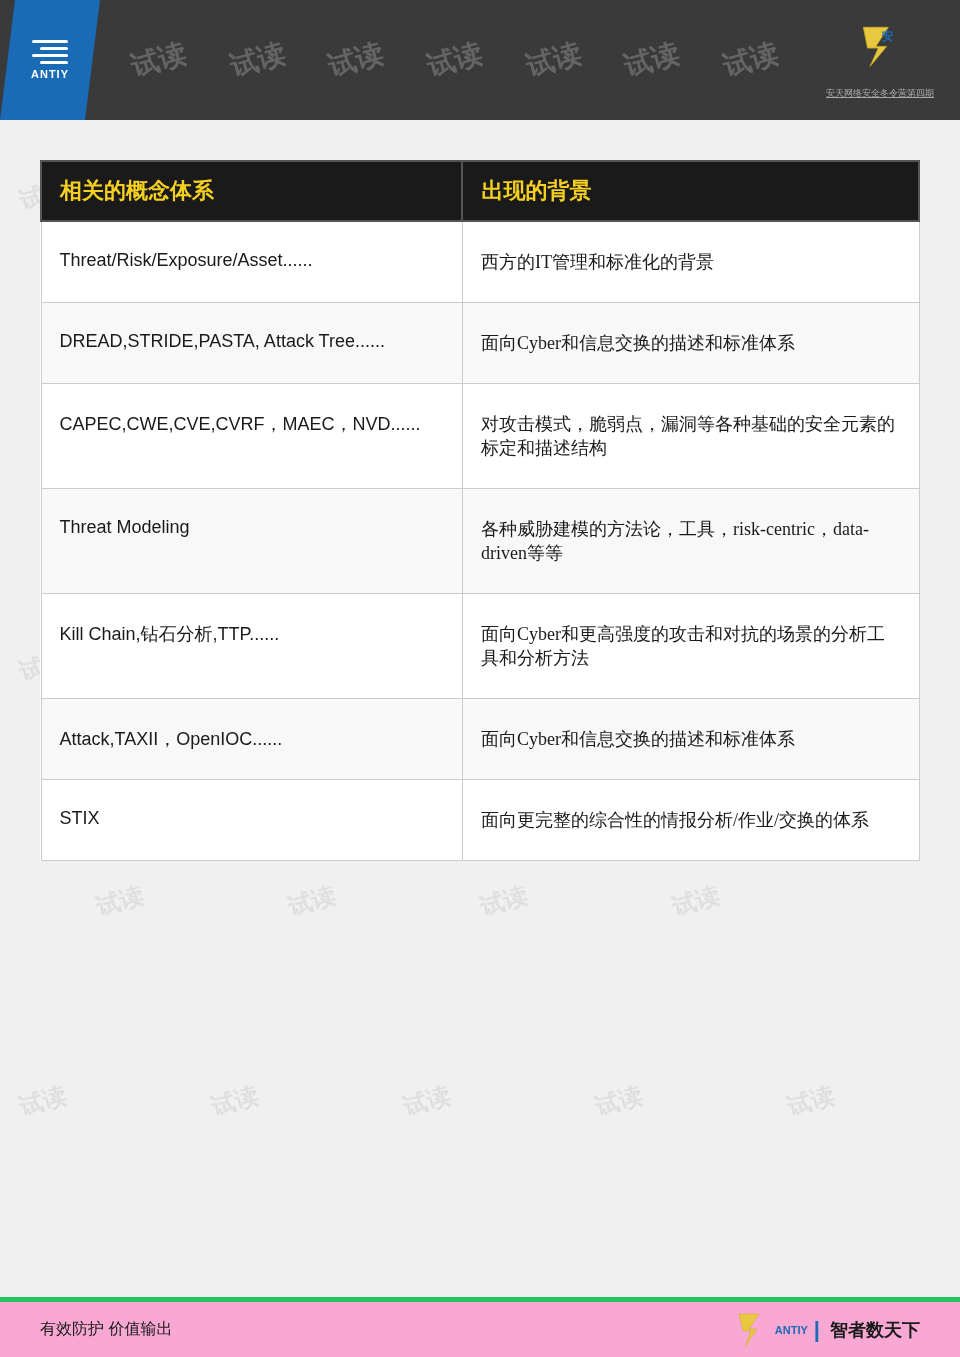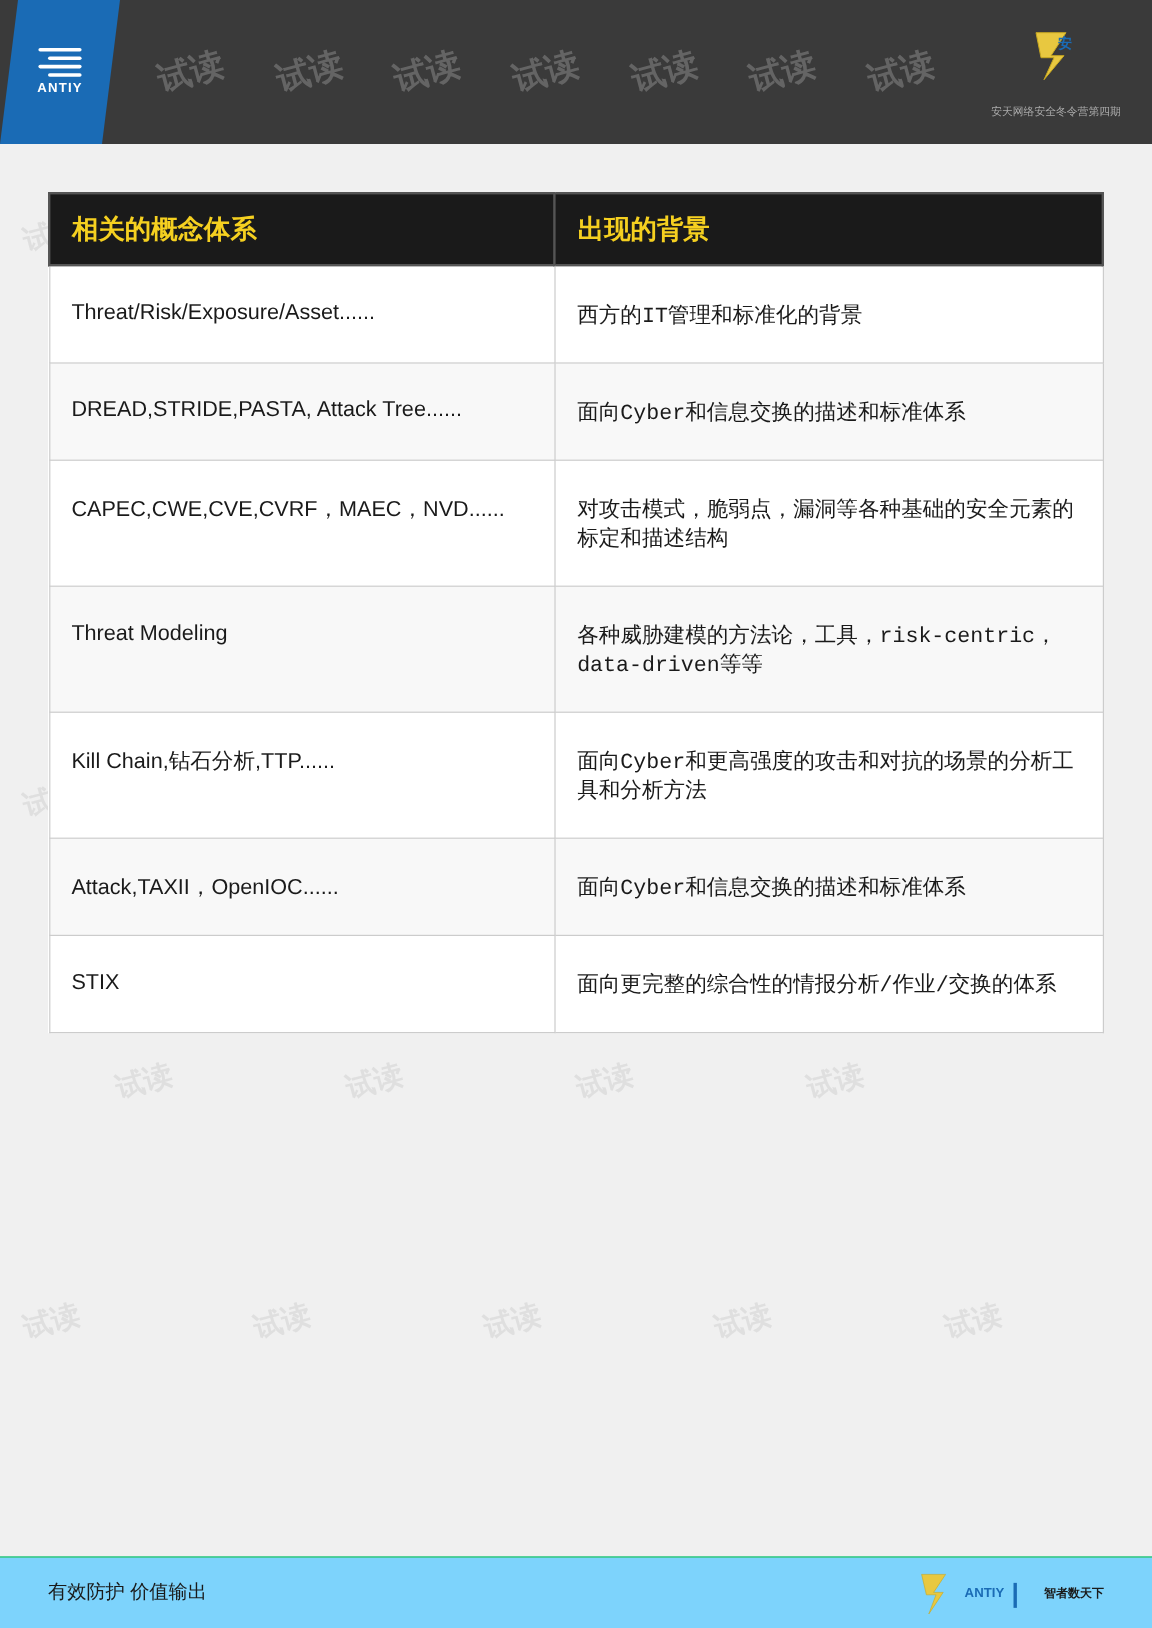--- a/index.html
+++ b/index.html
@@ -155,36 +155,36 @@
       background: #f8f8f8;
     }
 
     .col-left {
       width: 48%;
       font-family: 'Arial', sans-serif;
     }
 
     .col-right {
       width: 52%;
-      font-family: Liberation Mono, monospace;
+      font-family: Liberation Serif, serif;
     }
 
     
     .footer {
       position: absolute;
       bottom: 0;
       left: 0;
       right: 0;
       height: 60px;
-      background: #7dd3fc;
+      background: #f9a8d4;
       display: flex;
       align-items: center;
       justify-content: space-between;
       padding: 0 40px;
-      border-top: 1px solid #22c55e;
+      border-top: 5px solid #22c55e;
     }
 
     .footer-left {
       font-size: 16px;
       color: #1a1a1a;
       font-family: 'SimHei', sans-serif;
     }
 
     .footer-right {
       display: flex;
@@ -227,21 +227,21 @@
     <span class="watermark-text">试读</span>
     <span class="watermark-text">试读</span>
   </div>
 
   <div class="header-right-logo">
 
     <svg class="antiy-logo-svg" viewBox="0 0 60 55">
       <polygon points="10,5 40,5 25,28 38,28 18,52 28,30 15,30" fill="#e8c840" stroke="#c8a820" stroke-width="1"></polygon>
       <text x="32" y="20" fill="#1a6bb5" font-size="14" font-weight="bold">安</text>
     </svg>
-    <div style="color:#aaa; font-size:9px; text-align:center; margin-top:16px;">安天网络安全冬令营第四期</div>
+    <div style="color:#aaa; font-size:9px; text-align:center; margin-top:16px;text-decoration:underline;">安天网络安全冬令营第四期</div>
   </div>
 </div>
 
 <div class="body-watermarks" id="body-wm-container">
     <span class="body-wm" style="top: 5%; left: 2%;">试读</span>
     <span class="body-wm" style="top: 5%; left: 20%;">试读</span>
     <span class="body-wm" style="top: 5%; left: 40%;">试读</span>
     <span class="body-wm" style="top: 5%; left: 60%;">试读</span>
     <span class="body-wm" style="top: 5%; left: 80%;">试读</span>
     <span class="body-wm" style="top: 25%; left: 10%;">试读</span>
@@ -307,15 +307,15 @@
 
 <div class="footer">
   <span class="footer-left">有效防护 价值输出</span>
   <div class="footer-right">
 
     <svg width="38" height="38" viewBox="0 0 38 38">
       <polygon points="6,3 26,3 16,18 24,18 12,36 18,20 10,20" fill="#e8c840" stroke="#c8a820" stroke-width="0.5"></polygon>
     </svg>
     <span style="font-size:11px; color:#1a6bb5; font-weight:bold; margin-right:2px;">ANTIY</span>
     <span class="footer-logo-text">|</span>
-    <span style="font-size:10px; font-weight:bold; color:#1a1a1a; margin-left:17px;">智者数天下</span>
+    <span style="font-size:18px; font-weight:bold; color:#1a1a1a; margin-left:6px;">智者数天下</span>
   </div>
 </div>
 
 </body></html>

